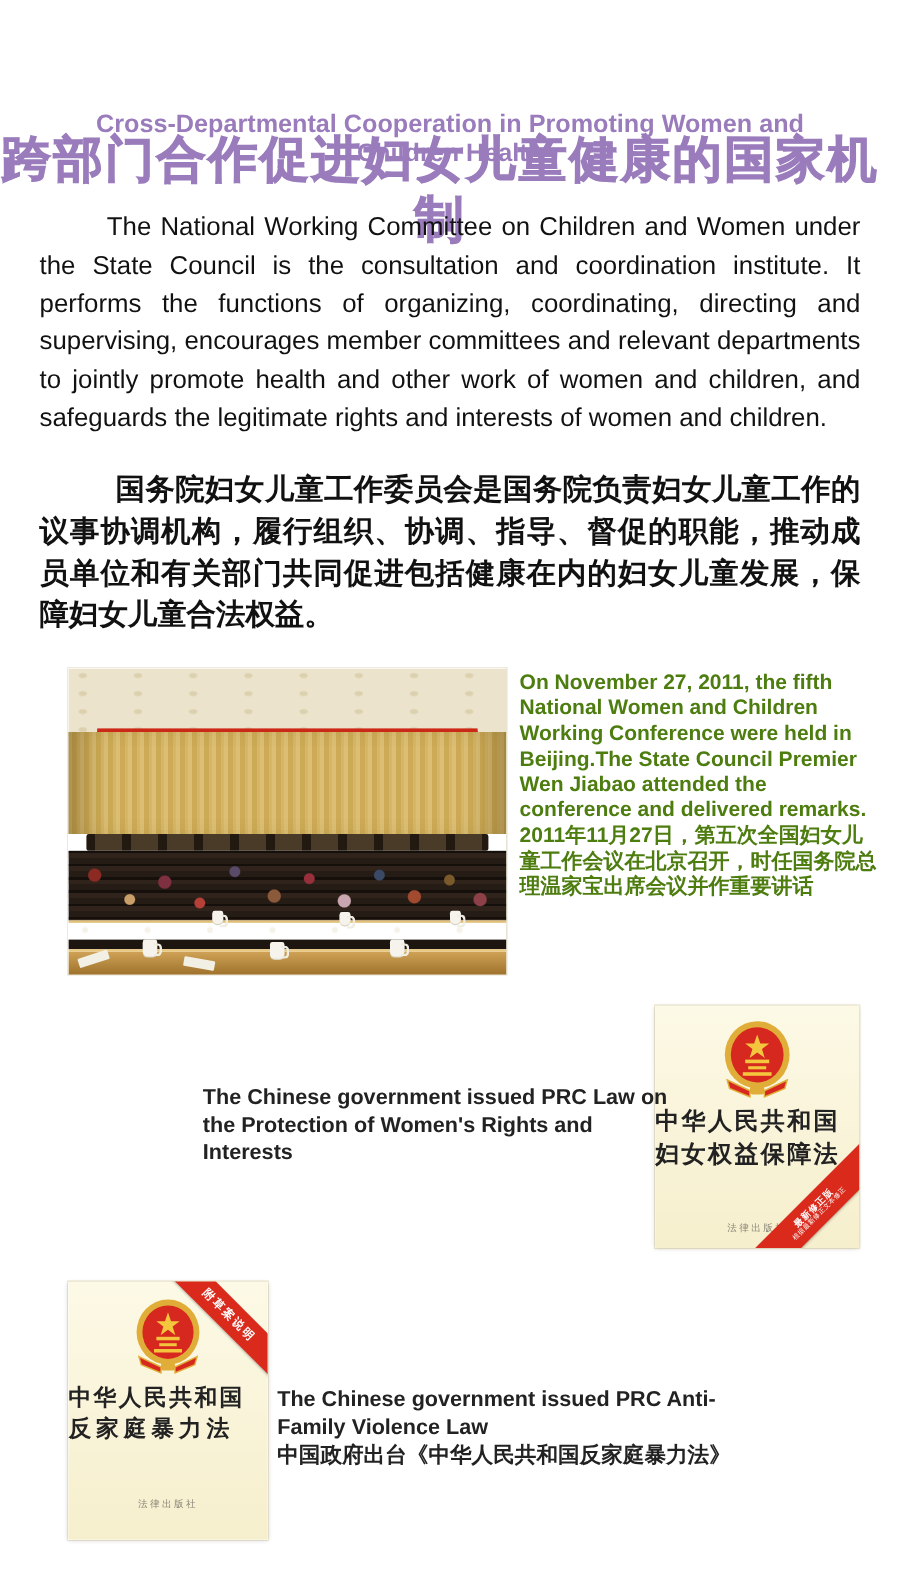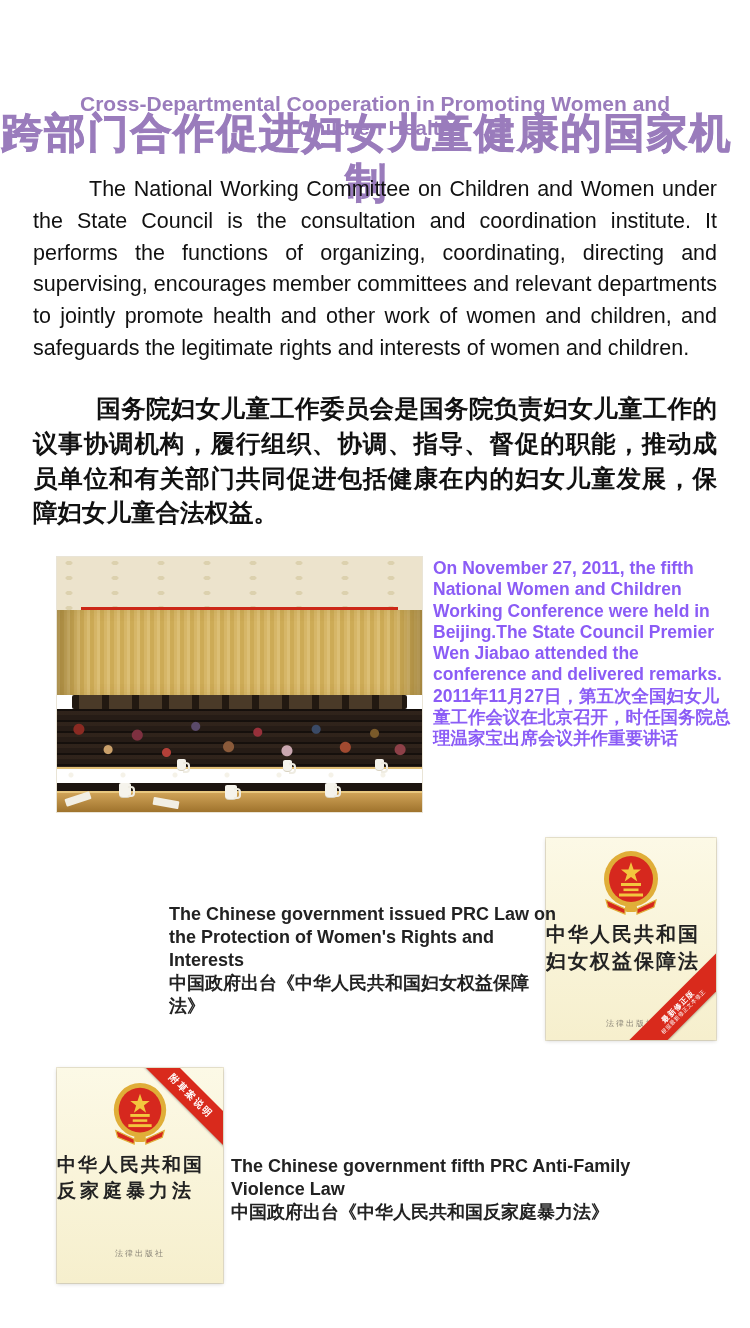--- a/index.html
+++ b/index.html
@@ -59,21 +59,21 @@
     background:linear-gradient(180deg,#cfa257,#9a6e28);border-top:2px solid #e8c77e;}
   .cup{position:absolute;width:12px;height:14px;background:#f5f3ec;border-radius:2px 2px 4px 4px;
     box-shadow:0 1px 0 #d9d3c2;}
   .cup::after{content:"";position:absolute;right:-4px;top:3px;width:5px;height:7px;
     border:2px solid #efece2;border-left:none;border-radius:0 4px 4px 0;}
   .paper{position:absolute;width:26px;height:8px;background:#f2efe4;transform:rotate(-18deg);
     border-radius:1px;}
 
   
   .photo-caption{position:absolute;left:433px;top:558px;width:300px;font-size:17.5px;
-    font-weight:bold;line-height:21.3px;color:#8b5cf6;}
+    font-weight:bold;line-height:21.3px;color:#4d7c0f;}
 
   
   .book{position:absolute;background:linear-gradient(180deg,#fcf9e6,#f6efcd);
     box-shadow:0 1px 4px rgba(0,0,0,.18),0 0 0 1px #eee8d2;overflow:hidden;}
   .book-1{left:546px;top:838px;width:170px;height:202px;}
   .book-2{left:57px;top:1068px;width:166px;height:215px;}
   .emblem{position:absolute;left:50%;transform:translateX(-50%);}
   .book-1 .emblem{top:12px;width:62px;height:66px;}
   .book-2 .emblem{top:14px;width:60px;height:64px;}
   .cover-title{position:absolute;left:0;width:100%;
@@ -152,21 +152,20 @@
     <div class="cover-title line2">妇女权益保障法</div>
     <div class="publisher">法律出版社</div>
     <div class="ribbon ribbon-br">
       <span class="r1">最新修正版</span>
       <span class="r2">根据最新修正文本修正</span>
     </div>
   </div>
 
   <div class="book-caption caption-book1">
     <div>The Chinese government issued PRC Law on the Protection of Women's Rights and Interests</div>
-    <div>中国政府出台《中华人民共和国妇女权益保障法》</div>
   </div>
 
   <div class="book book-2">
     <svg class="emblem" viewBox="0 0 60 66">
       <ellipse cx="30" cy="29" rx="27" ry="28" fill="#e0ae38"></ellipse>
       <ellipse cx="30" cy="29" rx="22" ry="23" fill="#d6281e"></ellipse>
       <polygon points="30,12 32.6,19.6 40,19.6 34,24.2 36.3,31.6 30,27 23.7,31.6 26,24.2 20,19.6 27.4,19.6" fill="#f3c63e"></polygon>
       <rect x="20" y="33" width="20" height="3" fill="#f3c63e"></rect>
       <rect x="22.5" y="38.5" width="15" height="2.6" fill="#f3c63e"></rect>
       <rect x="18" y="43.5" width="24" height="3" fill="#f3c63e"></rect>
@@ -176,17 +175,17 @@
     </svg>
     <div class="cover-title line1">中华人民共和国</div>
     <div class="cover-title line2">反家庭暴力法</div>
     <div class="publisher">法律出版社</div>
     <div class="ribbon ribbon-tr">
       <span class="r1">附草案说明</span>
     </div>
   </div>
 
   <div class="book-caption caption-book2">
-    <div>The Chinese government fifth PRC Anti-Family Violence Law</div>
+    <div>The Chinese government issued PRC Anti-Family Violence Law</div>
     <div>中国政府出台《中华人民共和国反家庭暴力法》</div>
   </div>
 
 </div>
 
 </body></html>

